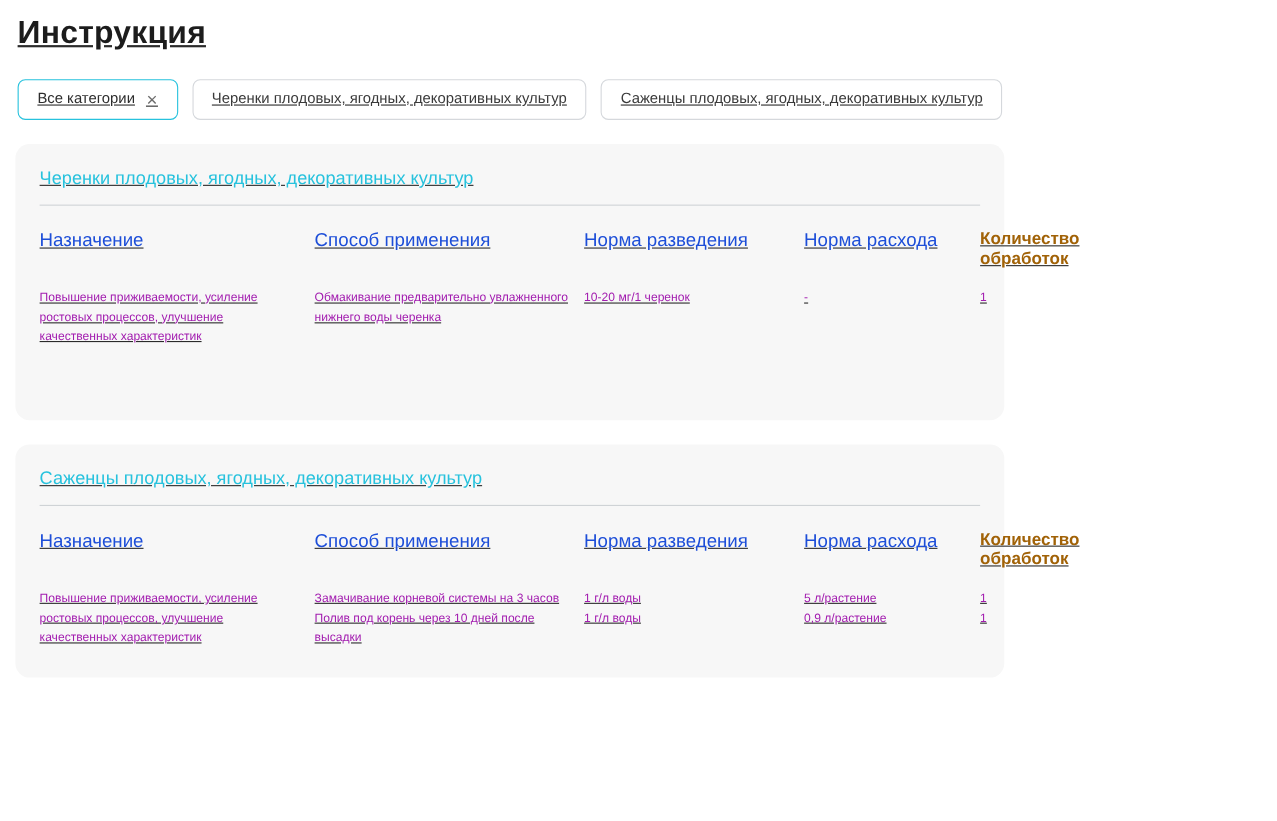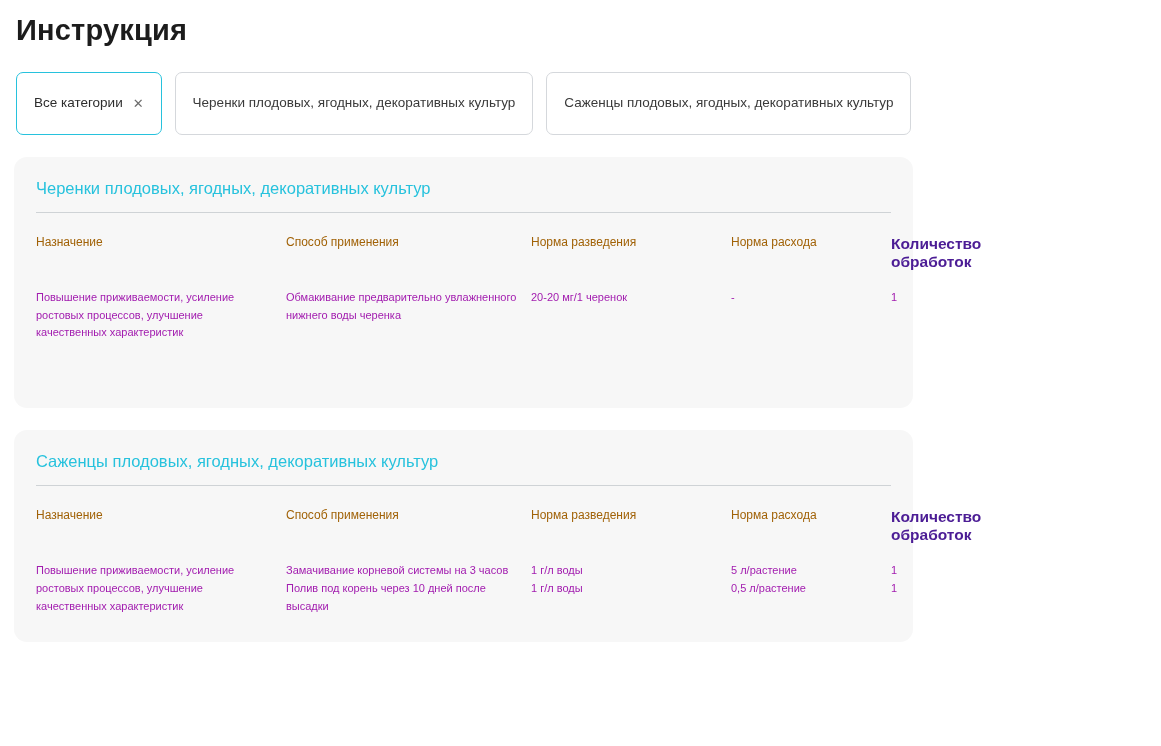--- a/index.html
+++ b/index.html
@@ -11,20 +11,21 @@
     width: 1161px;
     min-height: 746px;
     font-family: "Liberation Sans", sans-serif;
     color: #2b2b2b;
     -webkit-font-smoothing: antialiased;
   }
   .page {
     width: 927px;
     box-sizing: border-box;
     padding: 0 14px;
+    text-decoration: underline;
   }
   .page-title {
     font-size: 29px;
     font-weight: bold;
     color: #1c1c1c;
     margin: 14px 0 0 2px;
     letter-spacing: 0.2px;
   }
   .filters {
     display: flex;
@@ -32,21 +33,21 @@
     gap: 13px;
     margin-top: 25px;
     margin-left: 2px;
   }
   .chip {
     border: 1px solid #d5d8dc;
     border-radius: 7px;
     background: #ffffff;
     font-size: 13.5px;
     color: #3a3a3a;
-    padding: 23px 17px;
+    padding: 10px 17px;
     line-height: 1.1;
     white-space: nowrap;
     display: flex;
     align-items: center;
     gap: 10px;
     cursor: pointer;
   }
   .chip.active {
     border-color: #27c2dd;
     color: #2d2d2d;
@@ -71,29 +72,29 @@
     margin: 0 0 0 0;
   }
   table.instr {
     width: 100%;
     border-collapse: collapse;
     table-layout: fixed;
   }
   table.instr th {
     text-align: left;
     font-weight: normal;
-    font-size: 12px;
-    color: #a16207;
+    font-size: 17px;
+    color: #1d4ed8;
     padding: 22px 0 18px 0;
     vertical-align: top;
   }
   table.instr th.strong {
     font-weight: bold;
     font-size: 15.5px;
-    color: #4c1d95;
+    color: #a16207;
   }
   table.instr td {
     font-size: 11px;
     color: #a21caf;
     vertical-align: top;
     padding: 0 14px 0 0;
     line-height: 1.62;
   }
   .col-a { width: 250px; }
   .col-b { width: 245px; }
@@ -148,21 +149,21 @@
           <th>Способ применения</th>
           <th>Норма разведения</th>
           <th>Норма расхода</th>
           <th class="strong">Количество обработок</th>
         </tr>
       </thead>
       <tbody>
         <tr>
           <td>Повышение приживаемости, усиление ростовых процессов, улучшение качественных характеристик</td>
           <td class="cell-pad-top">Обмакивание предварительно увлажненного нижнего воды черенка</td>
-          <td class="row-cell-mid nowrap">20-20 мг/1 черенок</td>
+          <td class="row-cell-mid nowrap">10-20 мг/1 черенок</td>
           <td class="row-cell-mid">-</td>
           <td class="row-cell-mid">1</td>
         </tr>
       </tbody>
     </table>
     <div class="spacer-bottom"></div>
   </div>
 
   <div class="card card2">
     <div class="card-title">Саженцы плодовых, ягодных, декоративных культур</div>
@@ -187,20 +188,20 @@
         <tr>
           <td rowspan="2">Повышение приживаемости, усиление ростовых процессов, улучшение качественных характеристик</td>
           <td>Замачивание корневой системы на 3 часов</td>
           <td class="cell-pad-top nowrap">1 г/л воды</td>
           <td class="cell-pad-top">5 л/растение</td>
           <td class="cell-pad-top">1</td>
         </tr>
         <tr class="sub-row">
           <td>Полив под корень через 10 дней после высадки</td>
           <td class="cell-pad-top nowrap">1 г/л воды</td>
-          <td class="cell-pad-top">0,5 л/растение</td>
+          <td class="cell-pad-top">0,9 л/растение</td>
           <td class="cell-pad-top">1</td>
         </tr>
       </tbody>
     </table>
   </div>
 
 </div>
 
 </body></html>

